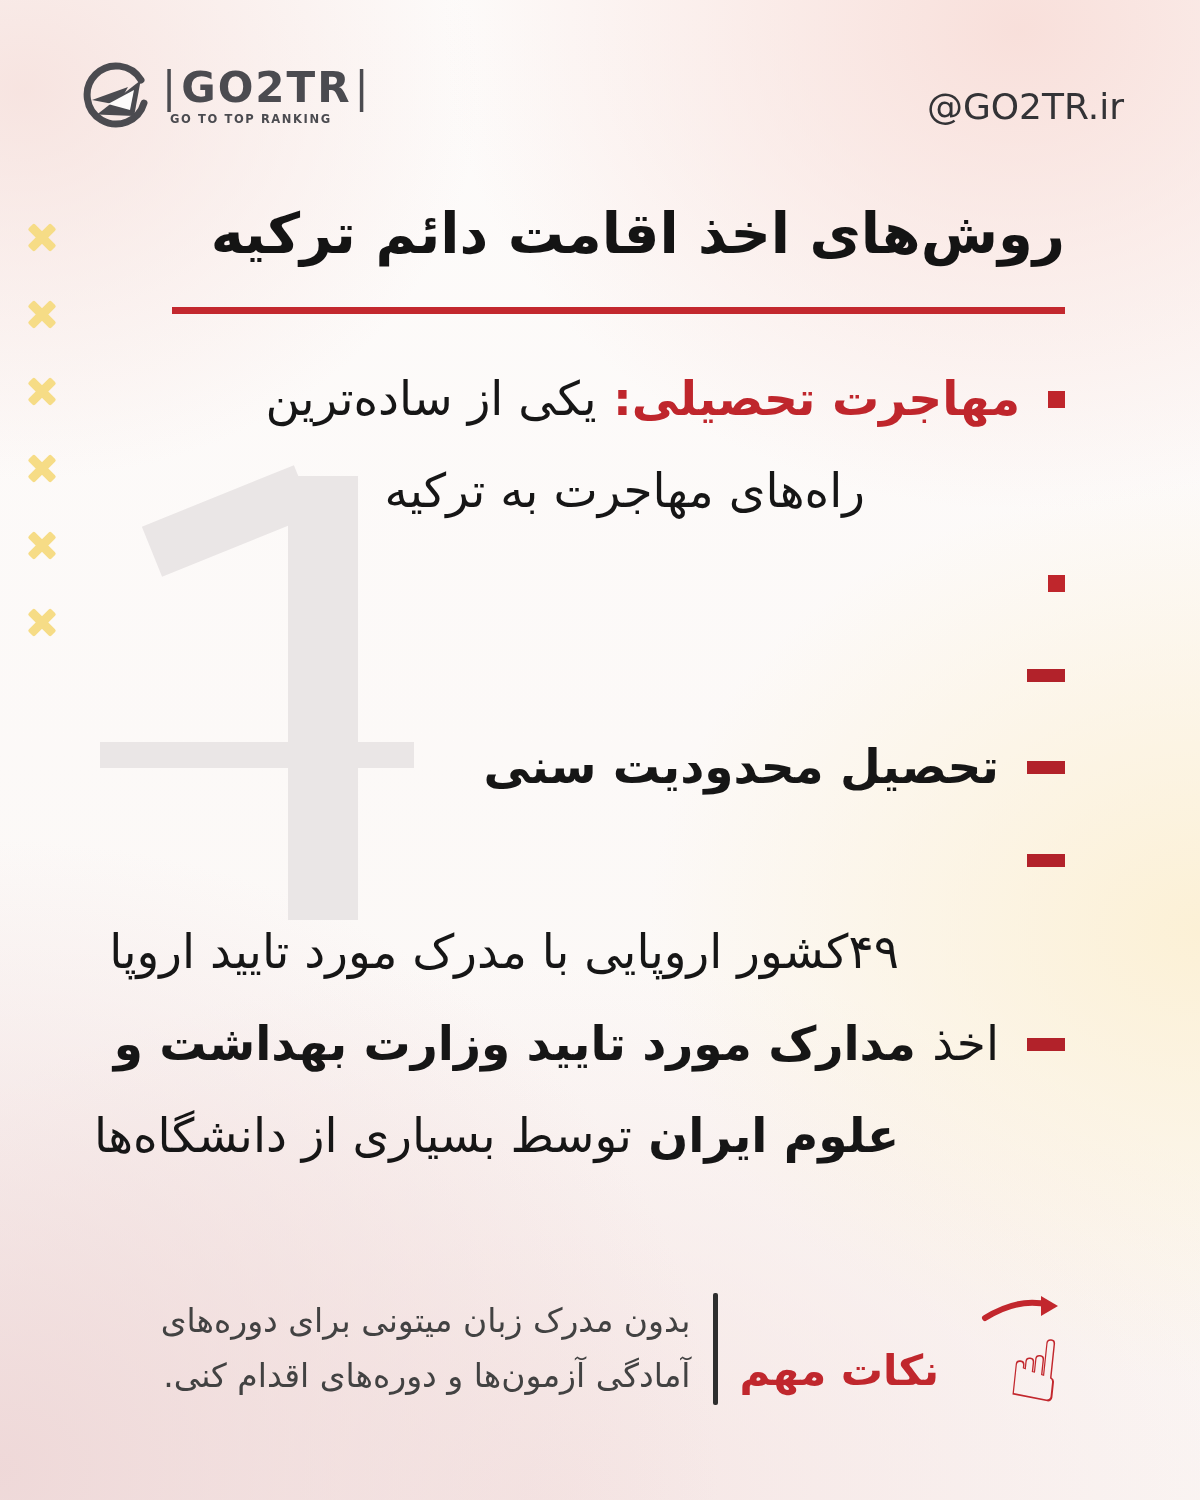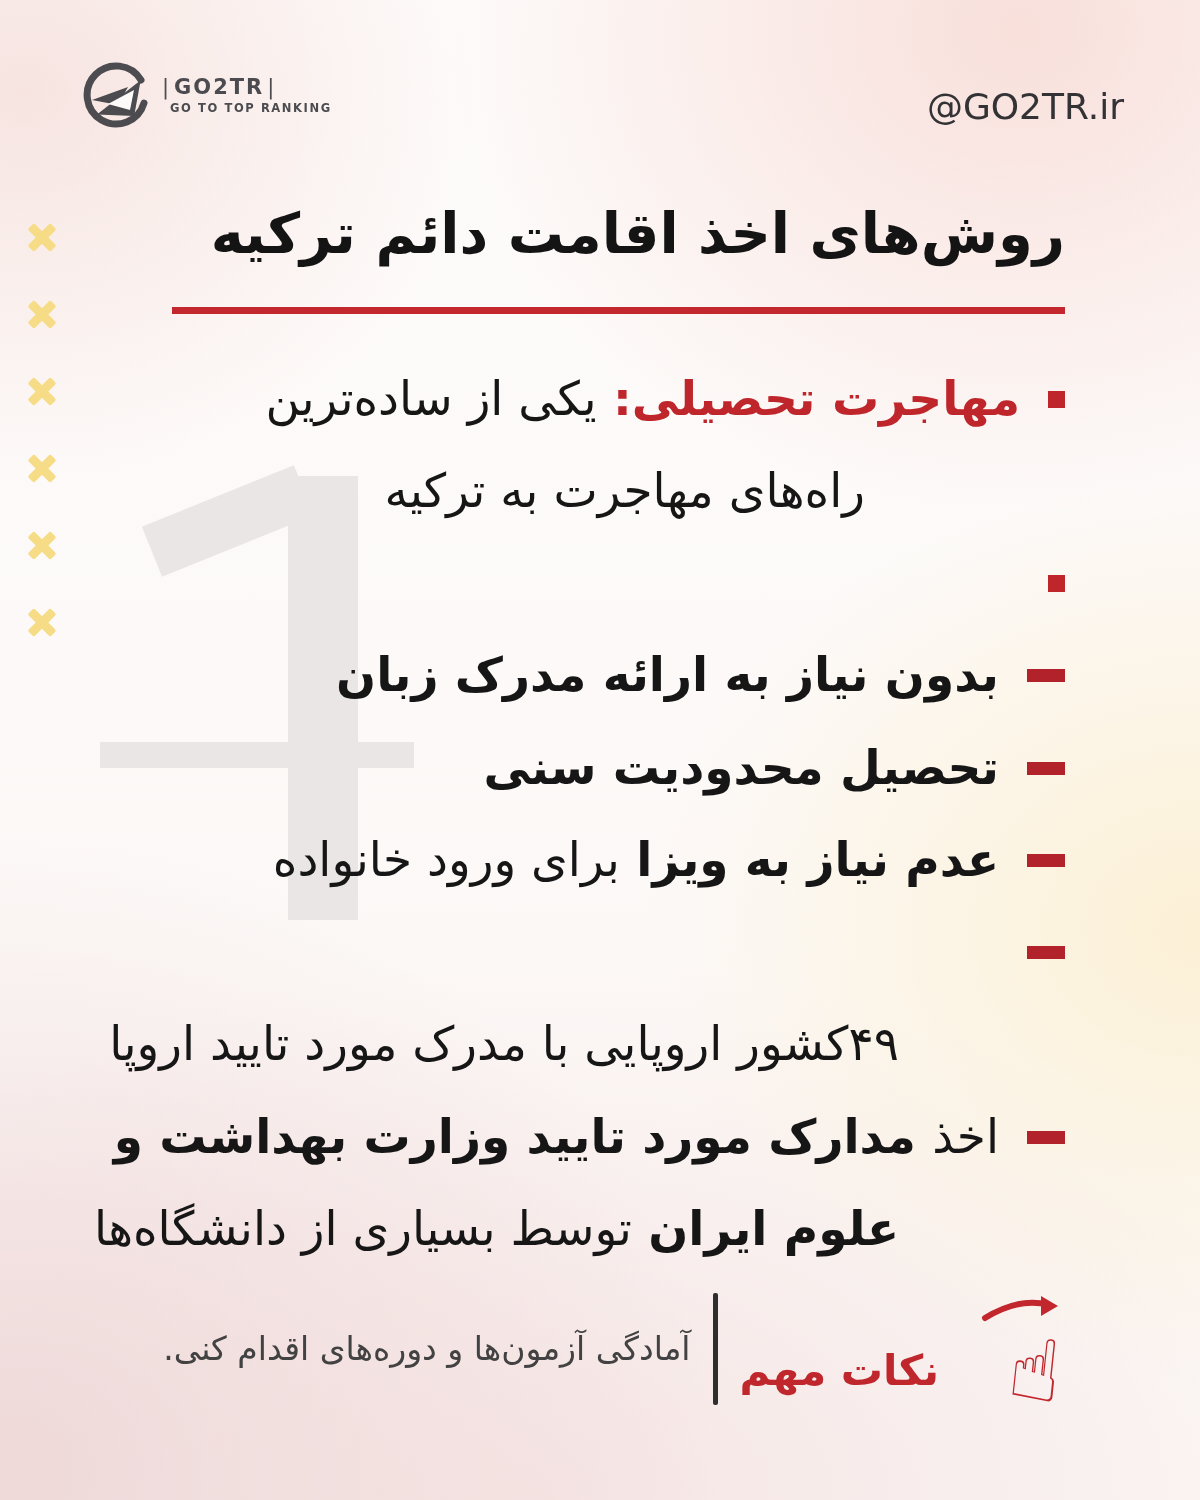--- a/index.html
+++ b/index.html
@@ -33,21 +33,21 @@
     content:""; position:absolute; left:-1px; top:11px;
     width:32px; height:9px; border-radius:2px; background:#f6dc86;
   }
   .xmark::before { transform:rotate(45deg); }
   .xmark::after  { transform:rotate(-45deg); }
 
   
   .hdr { position:absolute; left:0; right:0; top:0; height:170px; z-index:3; }
   .logo { position:absolute; left:82px; top:60px; display:flex; align-items:center; gap:8px; }
   .logo-txt-wrap { display:flex; flex-direction:column; line-height:1; }
-  .logo-name { font-size:21px; font-weight:700; color:#4b4b50; letter-spacing:2px; }
+  .logo-name { font-size:42px; font-weight:700; color:#4b4b50; letter-spacing:2px; }
   .logo-name::before { content:"|"; font-weight:400; margin-right:3px; }
   .logo-name::after  { content:"|"; font-weight:400; margin-left:3px; }
   .logo-tagline { font-size:11.5px; font-weight:700; color:#4b4b50; letter-spacing:1.6px; margin-top:5px; margin-left:8px; }
   .handle { position:absolute; right:76px; top:86px; font-size:36px; color:#333336; direction:ltr; }
 
   
   .content { position:absolute; right:135px; left:90px; top:198px; z-index:4; direction:rtl; text-align:right; }
   .title-block {
     width:893px; margin-right:0; margin-left:auto;
     border-bottom:7px solid #c3282e;
@@ -129,35 +129,27 @@
       <div class="row cont-1">
         <div class="row-text reg">راه‌های مهاجرت به ترکیه</div>
       </div>
 
       <div class="row">
         <span class="m-square"></span>
       </div>
 
       <div class="row">
         <span class="m-dash"></span>
-        <div class="row-text">بدون نیاز به ارائه مدرک زبان</div>
       </div>
 
       <div class="row">
         <span class="m-dash"></span>
         <div class="row-text">تحصیل محدودیت سنی</div>
       </div>
 
-      <div class="row">
-        <span class="m-dash"></span>
-        <div class="row-text">
-          <span>عدم نیاز به ویزا</span>
-          <span class="reg">برای ورود خانواده</span>
-        </div>
-      </div>
 
       <div class="row">
         <span class="m-dash"></span>
       </div>
 
       <div class="row cont">
         <div class="row-text reg">۴۹کشور اروپایی با مدرک مورد تایید اروپا</div>
       </div>
 
       <div class="row">
@@ -182,17 +174,18 @@
     <div class="hand-wrap">
       <svg class="hand-arrow" width="84" height="32" viewBox="0 0 84 32">
         <path d="M6 27 Q40 6 70 14" fill="none" stroke="#c2272d" stroke-width="6" stroke-linecap="round"></path>
         <polygon points="62,5 79,15 62,25" fill="#c2272d"></polygon>
       </svg>
       <span class="hand-glyph">☝</span>
     </div>
     <div class="note-label">نکات مهم</div>
     <div class="note-divider"></div>
     <div class="note-text">
+      <div>بدون مدرک زبان میتونی برای دوره‌های</div>
       <div>آمادگی آزمون‌ها و دوره‌های اقدام کنی.</div>
     </div>
   </div>
 
 </div>
 
 </body></html>

